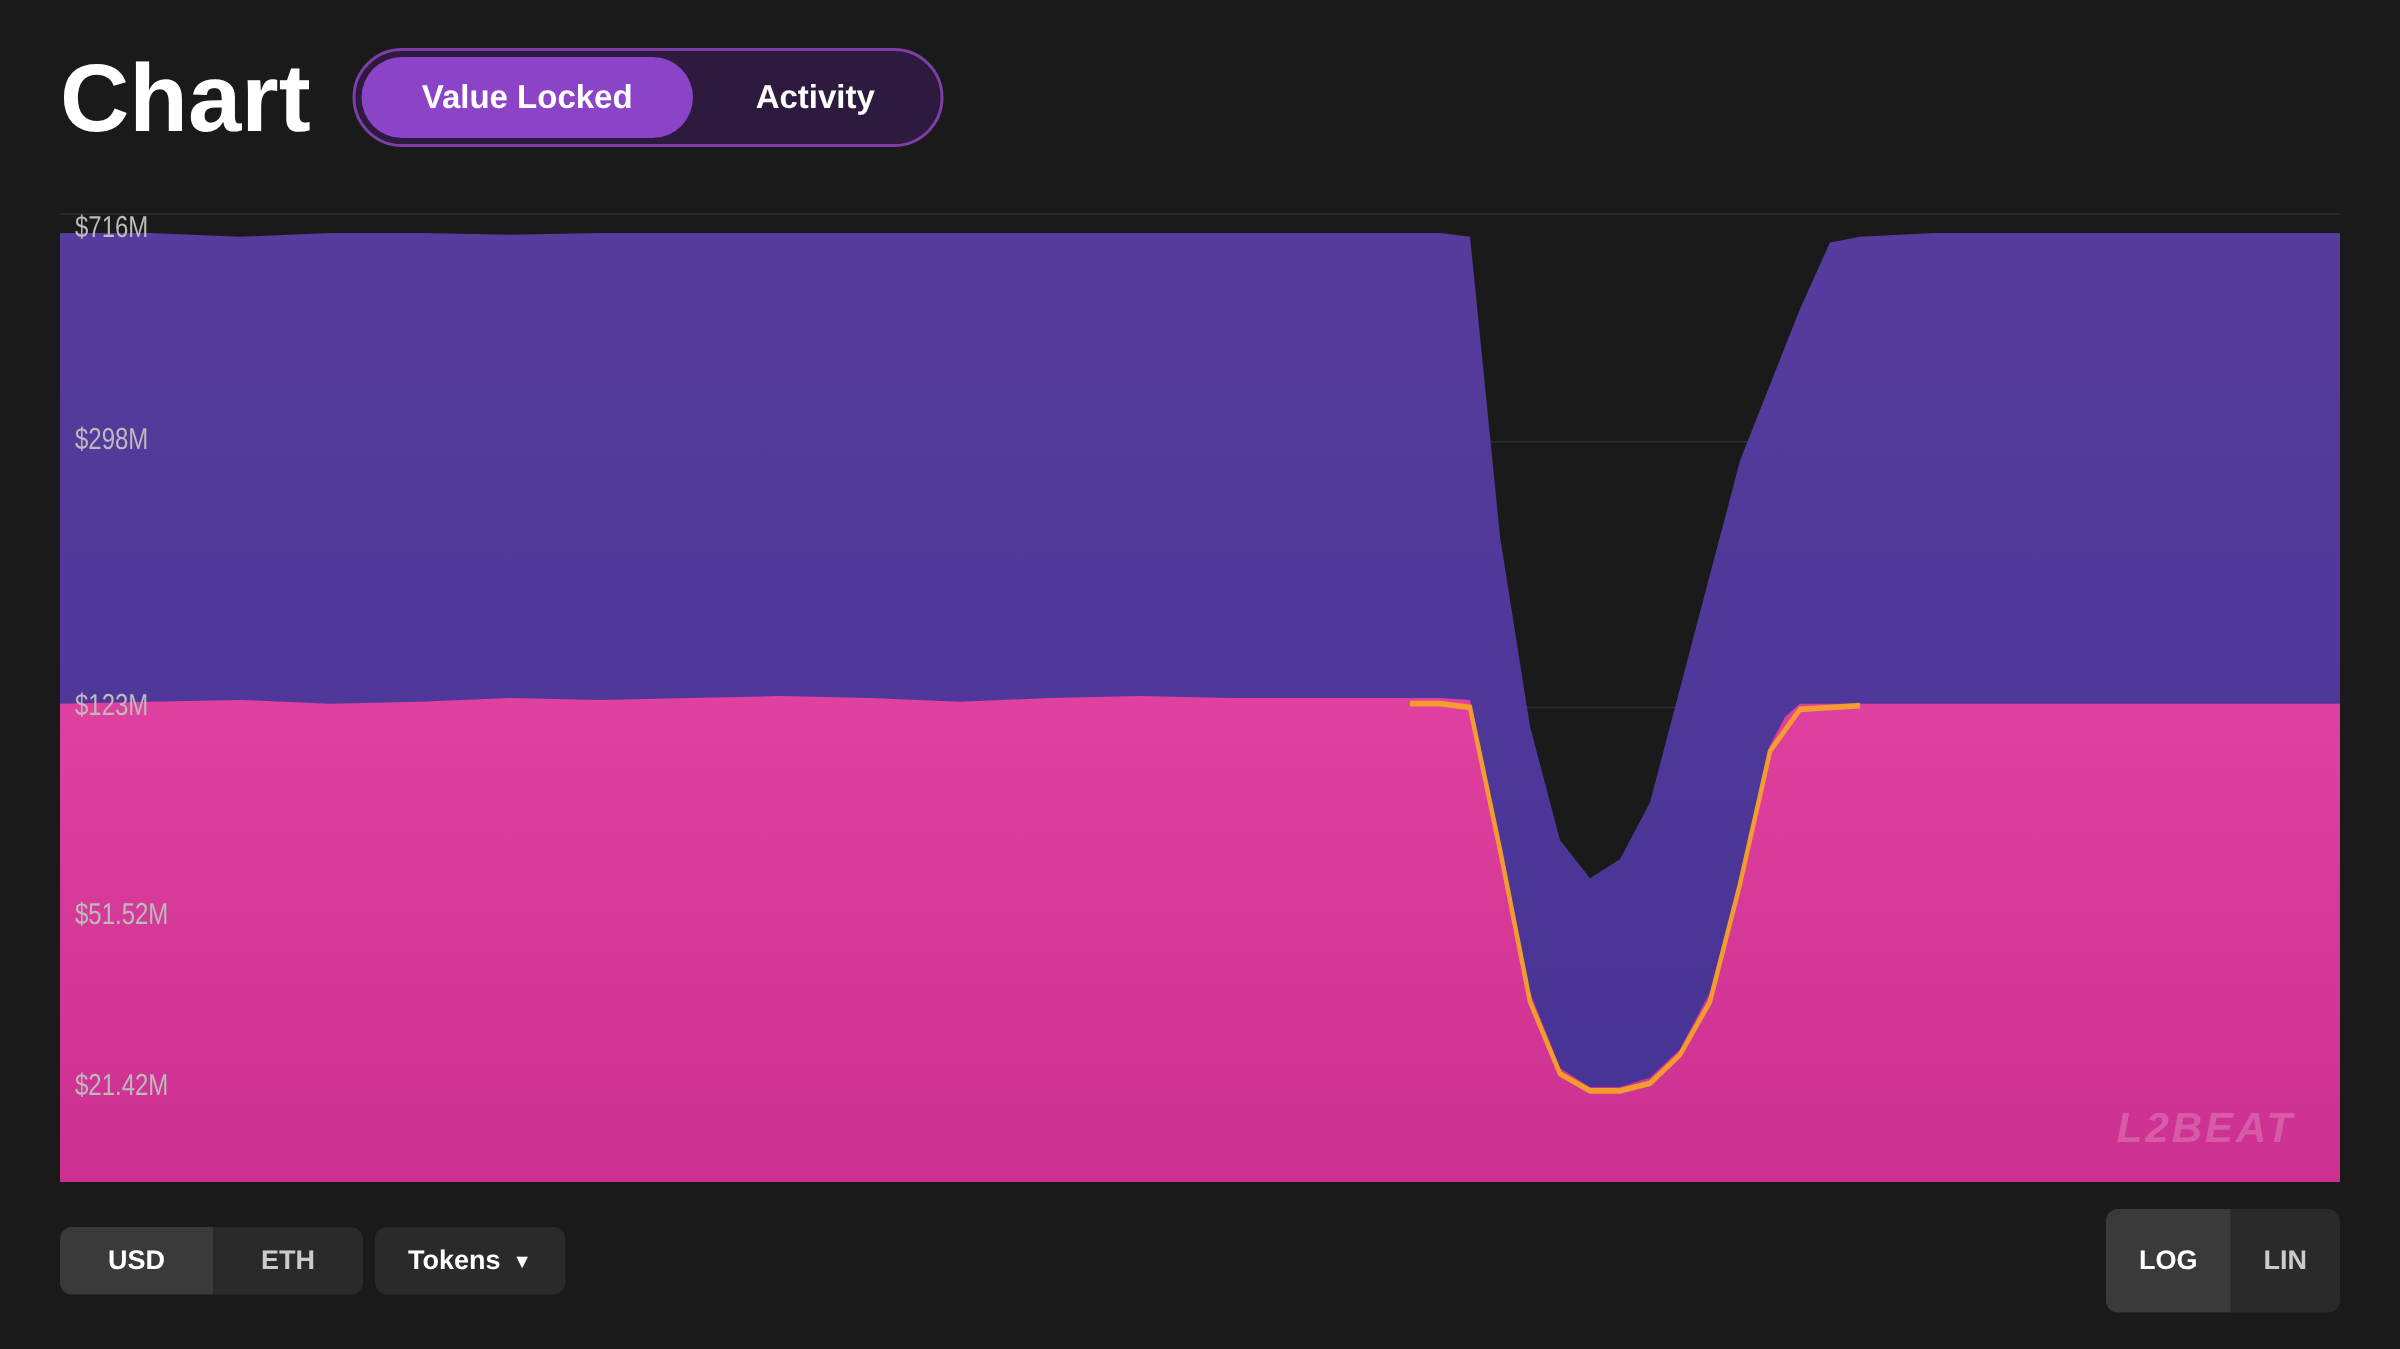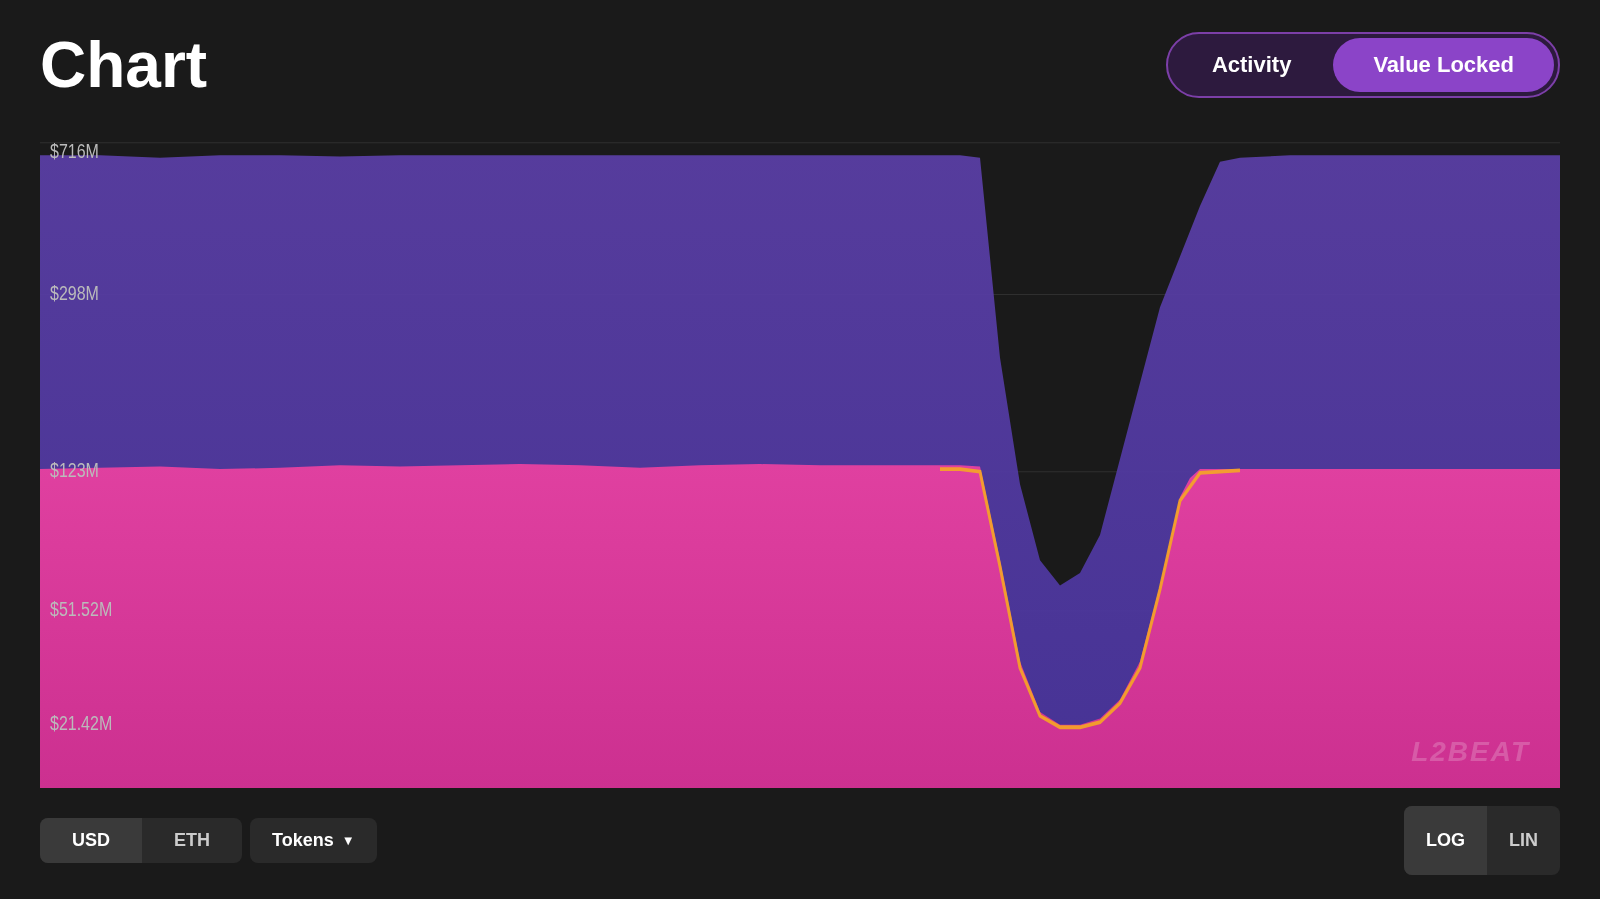--- a/index.html
+++ b/index.html
@@ -18,21 +18,20 @@
       display: flex;
       flex-direction: column;
     }
 
     
     .header-row {
       display: flex;
       align-items: center;
       gap: 28px;
       margin-bottom: 32px;
-      justify-content: space-between;
     }
 
     .chart-title {
       font-size: 64px;
       font-weight: 700;
       color: #ffffff;
       line-height: 1;
     }
 
     .tab-group {
@@ -213,22 +212,22 @@
     }
   </style>
 </head>
 <body>
 
 <div class="container">
 
   <div class="header-row">
     <h1 class="chart-title">Chart</h1>
     <div class="tab-group">
+      <button class="tab-btn active">Value Locked</button>
       <button class="tab-btn inactive">Activity</button>
-      <button class="tab-btn active">Value Locked</button>
     </div>
   </div>
 
 
   <div class="chart-wrapper">
     <div class="chart-area">
       <svg class="chart-svg" viewBox="0 0 1520 520" preserveAspectRatio="none">
         <defs>
           <linearGradient id="purpleGrad" x1="0" y1="0" x2="0" y2="1">
             <stop offset="0%" stop-color="#5b3fa8" stop-opacity="1"></stop>

